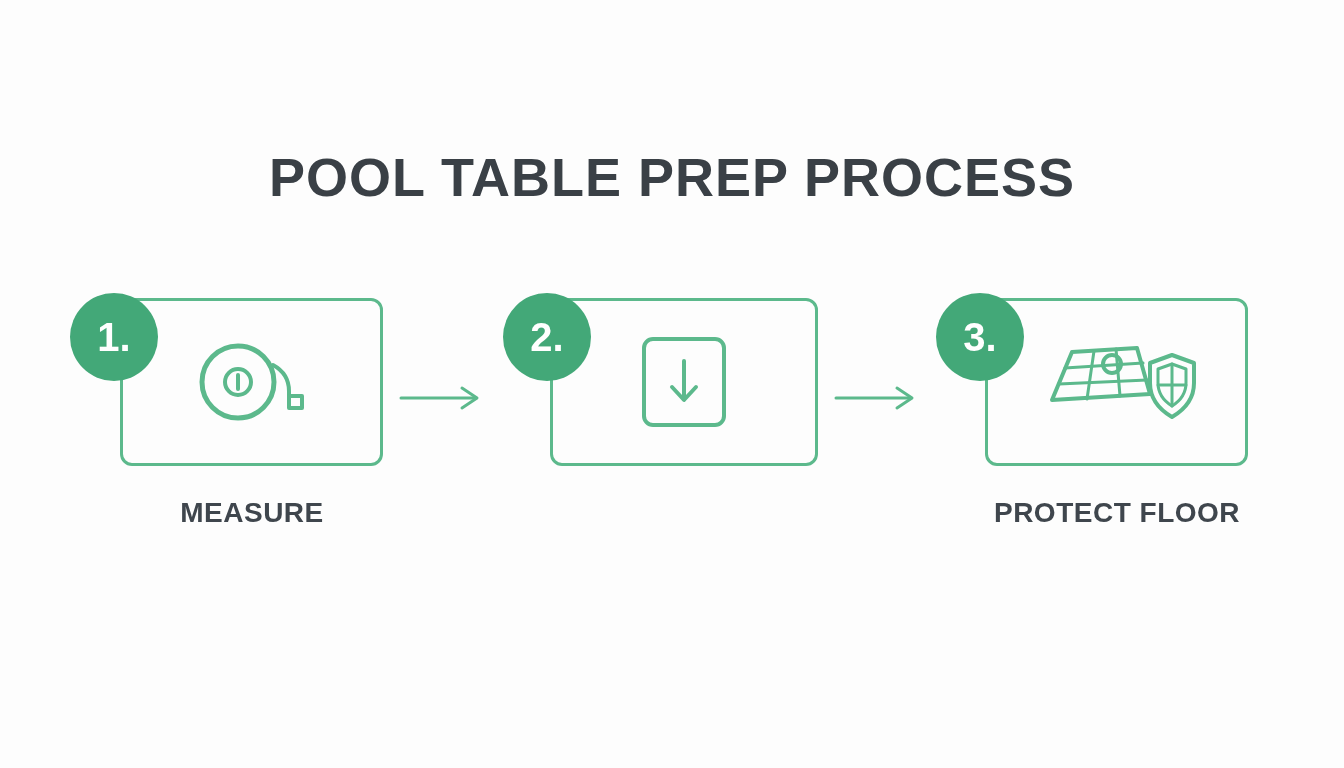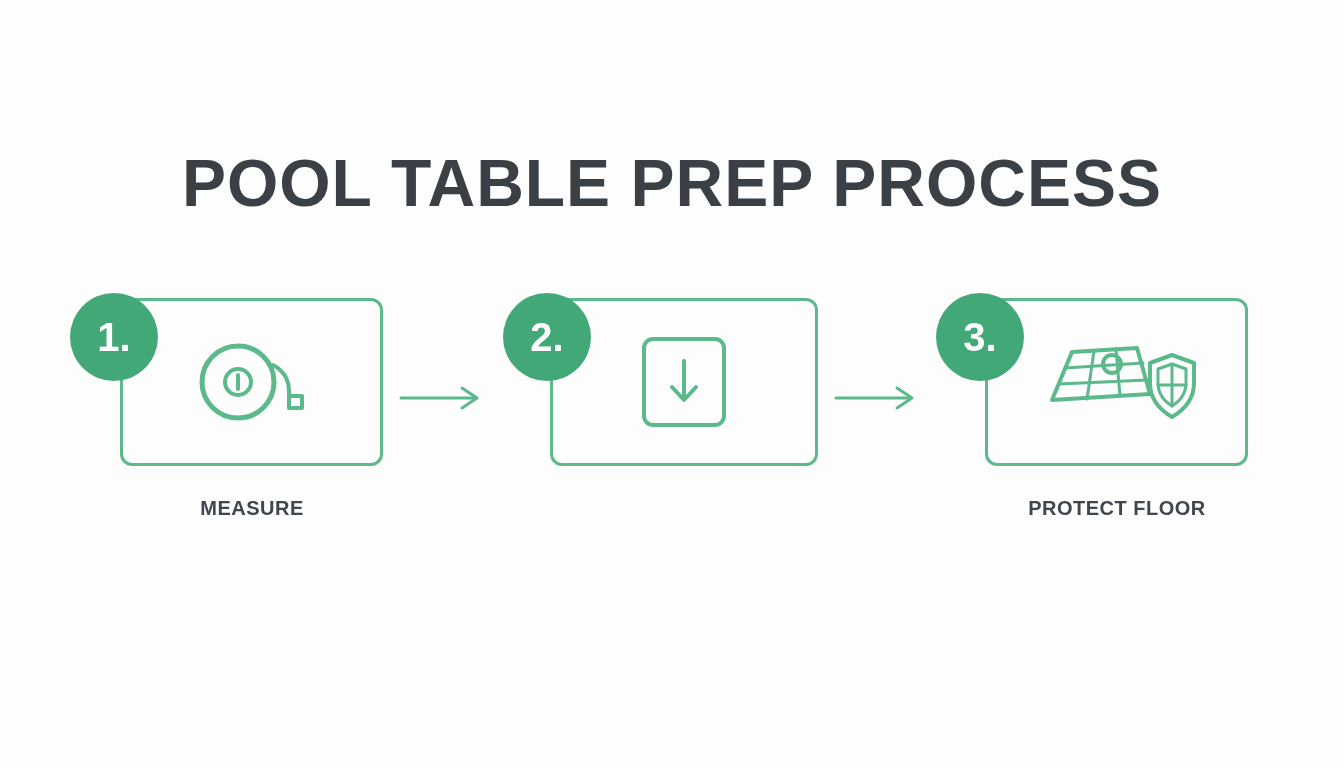--- a/index.html
+++ b/index.html
@@ -17,21 +17,21 @@
   .canvas {
     position: absolute;
     inset: 0;
   }
   .title {
     position: absolute;
     top: 150px;
     left: 0;
     width: 100%;
     text-align: center;
-    font-size: 66px;
+    font-size: 54px;
     font-weight: 700;
     color: var(--title_color, #3a4046);
     letter-spacing: 1px;
     line-height: 1;
   }
   .step-box {
     position: absolute;
     top: 298px;
     height: 168px;
     border: 3px solid var(--line, #5cb98c);
@@ -71,21 +71,21 @@
     top: 384px;
     color: var(--line, #5cb98c);
   }
   #arrow-1 { left: 398px; }
   #arrow-2 { left: 833px; }
 
   .step-label {
     position: absolute;
     top: 497px;
     transform: translateX(-50%);
-    font-size: 20px;
+    font-size: 28px;
     font-weight: 700;
     color: var(--label_color, #3f464d);
     letter-spacing: 0.5px;
     white-space: nowrap;
   }
   #label-1 { left: 252px; }
   #label-2 { left: 684px; }
   #label-3 { left: 1117px; }
 
   .icon svg {

